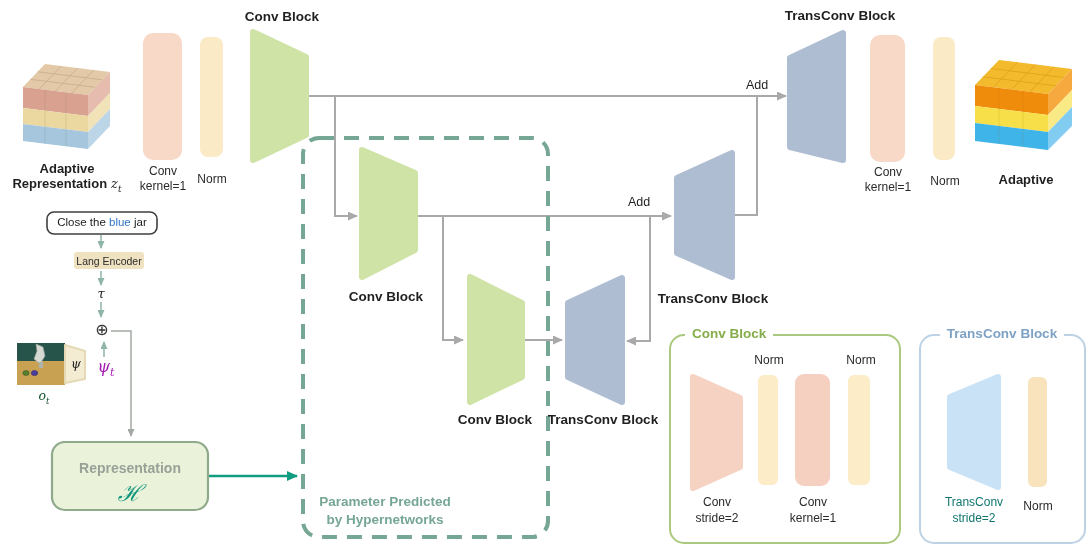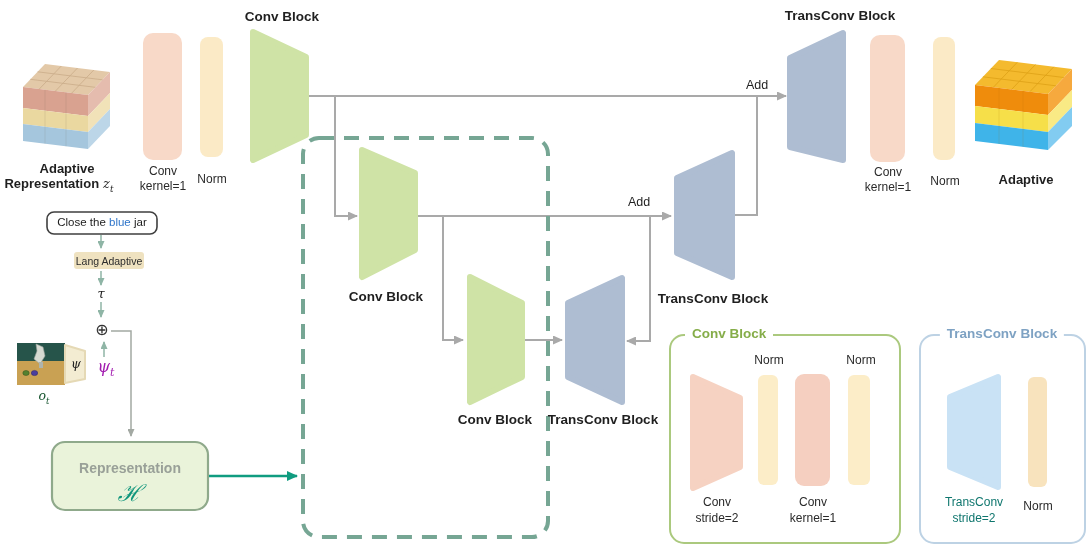--- a/index.html
+++ b/index.html
@@ -127,49 +127,50 @@
   <rect x="848" y="375" width="22" height="110" rx="6" fill="#fcedc8"></rect>
 
   <polygon points="950,397 998,377 998,487 950,467" fill="#c9e2f5" stroke="#c9e2f5" stroke-width="6" stroke-linejoin="round"></polygon>
   <rect x="1028" y="377" width="19" height="110" rx="6" fill="#f8e3bd"></rect>
 </svg>
 
 <div class="lbl bold ctr" style="left:282px;top:9px;font-size:13.5px">Conv Block</div>
 <div class="lbl bold ctr" style="left:840px;top:8px;font-size:13.5px">TransConv Block</div>
 
 <div class="lbl bold ctr" style="left:67px;top:161px;font-size:13px">Adaptive</div>
-<div class="lbl bold ctr" style="left:59px;top:176px;font-size:13px"><span>Representation</span><span class="math gap">z</span><sub class="math">t</sub></div>
+<div class="lbl bold ctr" style="left:67px;top:176px;font-size:13px"><span>Representation</span><span class="math gap">z</span><sub class="math">t</sub></div>
 
 <div class="lbl ctr" style="left:163px;top:164px;font-size:12px;line-height:15px;color:#2a2a2a"><span>Conv</span><br><span>kernel=1</span></div>
 <div class="lbl ctr" style="left:212px;top:172px;font-size:12px;color:#2a2a2a">Norm</div>
 
 <div class="lbl ctr" style="left:639px;top:195px;font-size:12.5px">Add</div>
 <div class="lbl ctr" style="left:757px;top:78px;font-size:12.5px">Add</div>
 
 <div class="lbl bold ctr" style="left:386px;top:289px;font-size:13.5px">Conv Block</div>
 <div class="lbl bold ctr" style="left:495px;top:412px;font-size:13.5px">Conv Block</div>
 <div class="lbl bold ctr" style="left:603px;top:412px;font-size:13.5px">TransConv Block</div>
 <div class="lbl bold ctr" style="left:713px;top:291px;font-size:13.5px">TransConv Block</div>
 
 <div class="lbl ctr" style="left:888px;top:165px;font-size:12px;line-height:15px;color:#2a2a2a"><span>Conv</span><br><span>kernel=1</span></div>
 <div class="lbl ctr" style="left:945px;top:174px;font-size:12px;color:#2a2a2a">Norm</div>
 
 <div class="lbl bold ctr" style="left:1026px;top:172px;font-size:13px">Adaptive</div>
 
 <div class="lbl" style="left:102px;top:216px;font-size:11.5px;transform:translateX(-50%);color:#1c1c1c"><span>Close the </span><span style="color:#2e74c9;font-weight:400">blue</span><span> jar</span></div>
-<div class="lbl ctr" style="left:109px;top:255px;font-size:10.5px;color:#2c2c2c">Lang Adaptive</div>
+<div class="lbl ctr" style="left:109px;top:255px;font-size:10.5px;color:#2c2c2c">Lang Encoder</div>
 <div class="lbl math ctr" style="left:101px;top:286px;font-size:13px;color:#222">τ</div>
 <div class="lbl ctr" style="left:102px;top:322px;font-size:16px;line-height:16px;color:#333">⊕</div>
 <div class="lbl math ctr" style="left:106px;top:357px;font-size:16px;color:#a21caf"><span>ψ</span><sub class="math">t</sub></div>
 <div class="lbl math ctr" style="left:76px;top:356px;font-size:12.5px;color:#222">ψ</div>
 <div class="lbl math ctr" style="left:44px;top:388px;font-size:12.5px;color:#14532d"><span>o</span><sub class="math">t</sub></div>
 
 <div class="lbl bold ctr" style="left:130px;top:460px;font-size:14px;color:#99a098">Representation</div>
 <div class="lbl math ctr" style="left:130px;top:476px;font-size:23px;color:#10967c">ℋ</div>
 
+<div class="lbl bold ctr" style="left:385px;top:493px;font-size:13.5px;line-height:18px;color:#76a694"><span>Parameter Predicted</span><br><span>by Hypernetworks</span></div>
 
 <div class="lbl bold whitebg" style="left:685px;top:326px;font-size:13.5px;color:#85ad49">Conv Block</div>
 <div class="lbl bold ctr whitebg" style="left:1002px;top:326px;font-size:13.5px;color:#7ea2c3">TransConv Block</div>
 
 <div class="lbl ctr" style="left:769px;top:353px;font-size:12px;color:#2a2a2a">Norm</div>
 <div class="lbl ctr" style="left:861px;top:353px;font-size:12px;color:#2a2a2a">Norm</div>
 <div class="lbl ctr" style="left:717px;top:494px;font-size:12px;line-height:16px;color:#2a2a2a"><span>Conv</span><br><span>stride=2</span></div>
 <div class="lbl ctr" style="left:813px;top:494px;font-size:12px;line-height:16px;color:#2a2a2a"><span>Conv</span><br><span>kernel=1</span></div>
 <div class="lbl ctr" style="left:974px;top:494px;font-size:12px;line-height:16px;color:#0f766e"><span>TransConv</span><br><span>stride=2</span></div>
 <div class="lbl ctr" style="left:1038px;top:499px;font-size:12px;color:#2a2a2a">Norm</div>

